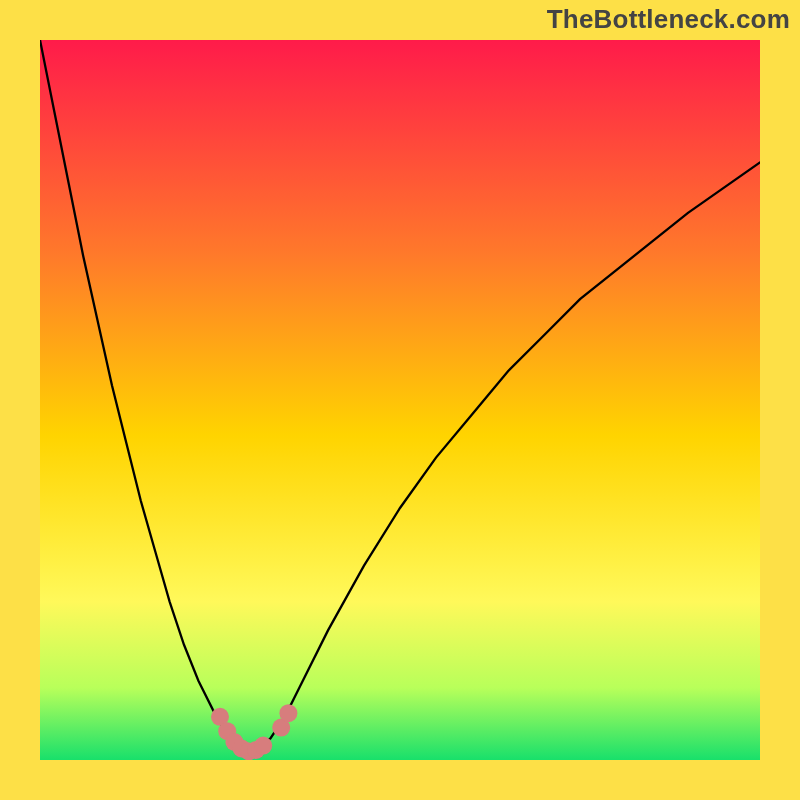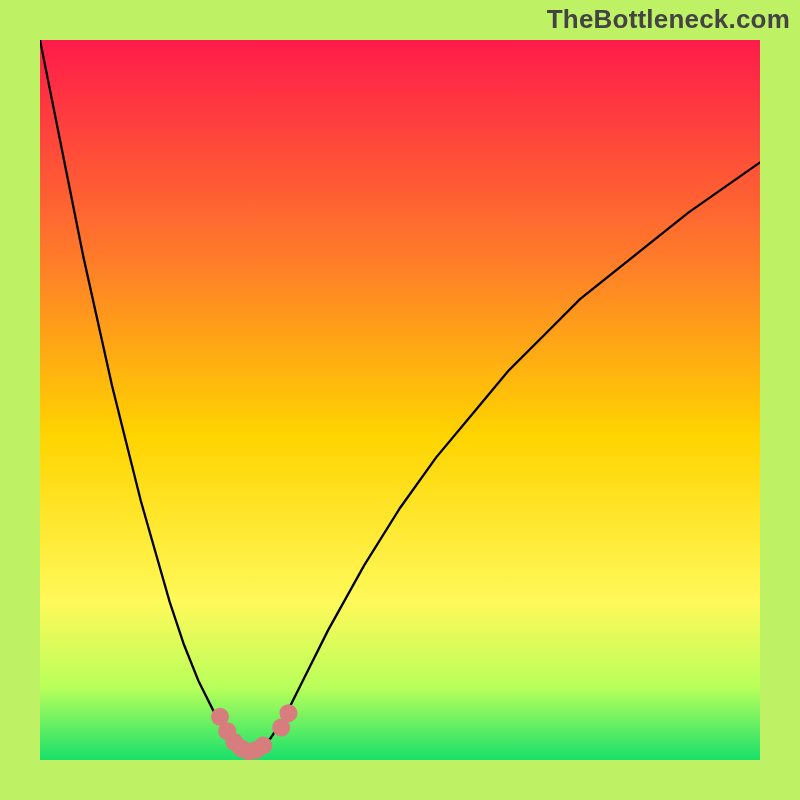--- a/index.html
+++ b/index.html
@@ -8,21 +8,21 @@
     width: 800px;
     height: 800px;
     background: #000000;
     overflow: hidden;
     font-family: Arial, Helvetica, sans-serif;
   }
   .outer {
     position: relative;
     width: 800px;
     height: 800px;
-    background: #bef264;
+    background: #fde047;
   }
   .watermark {
     position: absolute;
     top: 4px;
     right: 10px;
     color: #444444;
     font-size: 26px;
     font-weight: 600;
     letter-spacing: 0.2px;
     user-select: none;

